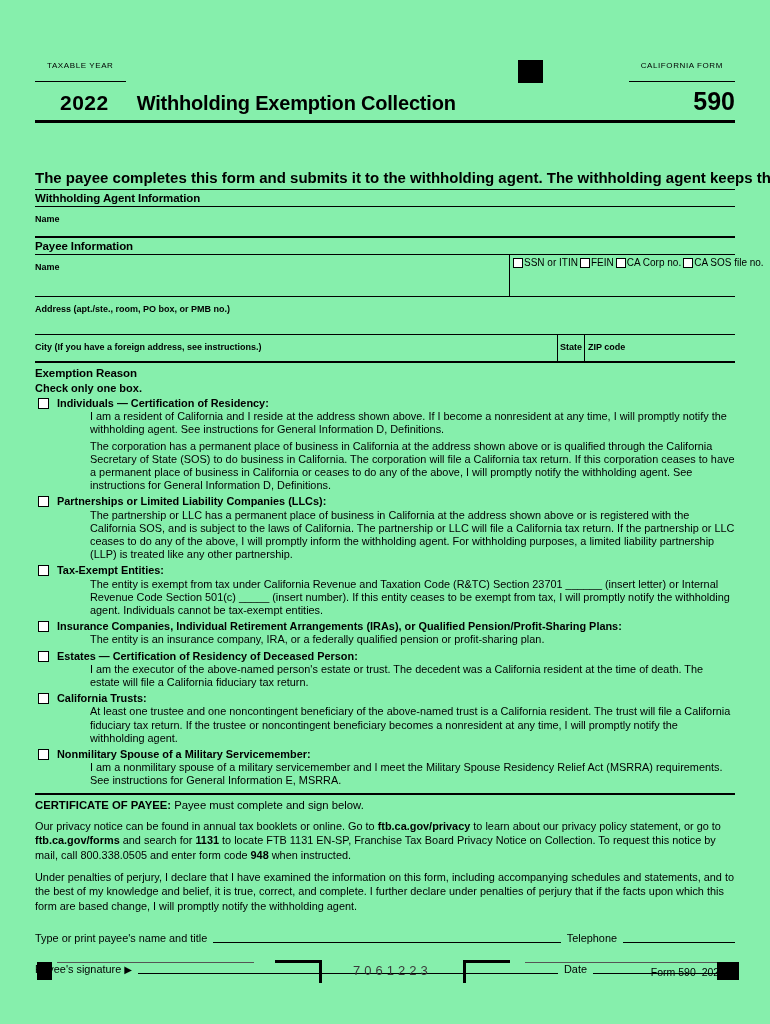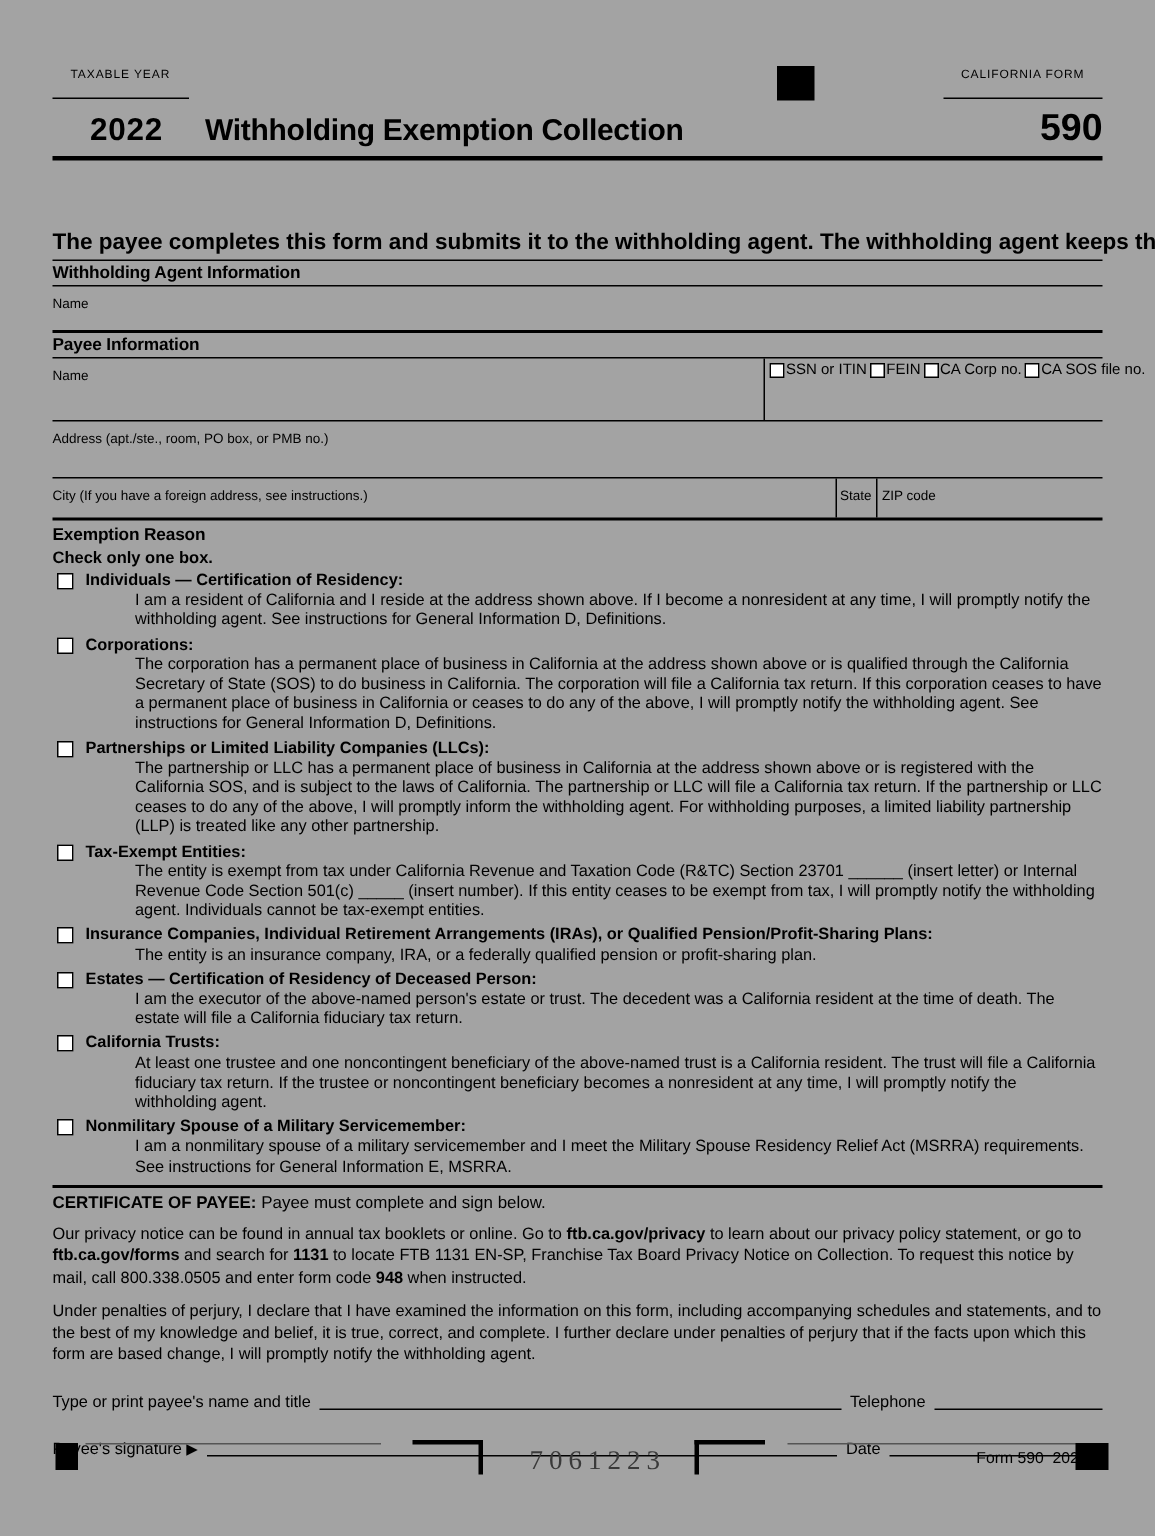--- a/index.html
+++ b/index.html
@@ -1,34 +1,34 @@
 <!DOCTYPE html>
 <html><head>
 <meta charset="utf-8">
 <style>
   html,body { margin:0; padding:0; background:#e8e8e8; }
   .page {
-    width:770px; height:1024px; background:#a3a3a3; color:#000;
+    width:770px; height:1024px; background:#86efac; color:#000;
     font-family:"Liberation Sans", sans-serif;
     position:relative; box-sizing:border-box;
-    padding:44px 35px 0 35px; margin:0 auto; overflow:hidden;
+    padding:60px 35px 0 35px; margin:0 auto; overflow:hidden;
   }
   
   .hdr-top { position:relative; display:flex; justify-content:space-between; height:22px; }
   .small-cap-label { font-size:8px; letter-spacing:.6px; border-bottom:1px solid #000; padding:1px 12px 3px 12px; white-space:nowrap; }
   .reg-square-top { position:absolute; left:483px; top:0; width:25px; height:23px; background:#000; }
   .hdr-title { display:flex; align-items:baseline; margin-top:5px; }
   .year { font-size:21px; font-weight:bold; margin-left:25px; letter-spacing:.5px; }
   .form-title { font-size:20px; font-weight:bold; margin-left:28px; letter-spacing:-.2px; }
   .form-number { font-size:25px; font-weight:bold; margin-left:auto; }
   .rule-thick { border-top:3px solid #000; margin-top:4px; }
   .banner { font-size:15px; font-weight:bold; padding:2px 0 3px 0; border-bottom:1px solid #000; white-space:nowrap;margin-top:44px; }
   .section-hdr { font-size:11.5px; font-weight:bold; padding:2px 0 2px 0; border-bottom:1px solid #000; letter-spacing:-.1px; }
   
-  .field-label { font-size:9px; color:#000; }
+  .field-label { font-size:9px; color:#000;font-weight:bold; }
   .wa-name-field { height:28px; border-bottom:2px solid #000; padding-top:1px; }
   .payee-name-row { position:relative; height:40px; border-bottom:1px solid #000; padding-top:1px; }
   .id-box { position:absolute; right:0; top:0; bottom:0; width:222px; border-left:1px solid #000; padding:2px 0 0 3px; display:flex; gap:2px; align-items:flex-start; }
   .id-item { display:flex; align-items:center; gap:1px; white-space:nowrap; }
   .id-item .lbl { font-size:10px; }
   .cb { display:inline-block; width:8px; height:8px; border:1px solid #000; background:#fff; flex:none; }
   .address-row { height:36px; border-bottom:1px solid #000; padding-top:1px; }
   .city-row { display:flex; height:26px; border-bottom:2.5px solid #000; }
   .city-cell { flex:1; padding-top:1px; }
   .state-cell { width:24px; border-left:1px solid #000; padding:1px 0 0 2px; }
@@ -56,21 +56,21 @@
   .date-line { width:142px; }
   .sig-arrow { font-size:10px; margin-left:3px; }
   
   .footer { position:absolute; left:35px; right:31px; top:958px; height:30px; }
   .sq-left  { position:absolute; left:2px;  top:4px; width:15px; height:18px; background:#000; }
   .sq-right { position:absolute; right:0;   top:4px; width:22px; height:18px; background:#000; }
   .scan-line-left  { position:absolute; left:22px;  top:4px; width:197px; border-top:1px solid #555; }
   .scan-line-right { position:absolute; left:490px; top:4px; width:207px; border-top:1px solid #555; }
   .corner-r { position:absolute; left:240px; top:2px; width:44px; height:20px; border-top:3.5px solid #000; border-right:3.5px solid #000; }
   .corner-l { position:absolute; left:428px; top:2px; width:44px; height:20px; border-top:3.5px solid #000; border-left:3.5px solid #000; }
-  .scan-number { position:absolute; left:318px; top:5px; font-family:Liberation Serif, serif; font-size:18px; letter-spacing:4px; color:#3a3a3a; }
+  .scan-number { position:absolute; left:318px; top:5px; font-family:Liberation Sans, sans-serif; font-size:13px; letter-spacing:4px; color:#3a3a3a; }
   .form-version { position:absolute; left:555px; top:8px; width:135px; text-align:right; font-size:10.5px; white-space:pre; }
 </style>
 </head>
 <body>
 
 <div class="page">
 
   <div class="hdr-top">
     <span class="small-cap-label">TAXABLE YEAR</span>
     <div class="reg-square-top"></div>
@@ -131,24 +131,20 @@
 
   <div class="option">
     <div class="opt-title">
       <span class="opt-cb"></span>
       <span>Individuals — Certification of Residency:</span>
     </div>
     <div class="opt-body">I am a resident of California and I reside at the address shown above. If I become a nonresident at any time, I will promptly notify the withholding agent. See instructions for General Information D, Definitions.</div>
   </div>
 
   <div class="option">
-    <div class="opt-title">
-      <span class="opt-cb"></span>
-      <span>Corporations:</span>
-    </div>
     <div class="opt-body">The corporation has a permanent place of business in California at the address shown above or is qualified through the California Secretary of State (SOS) to do business in California. The corporation will file a California tax return. If this corporation ceases to have a permanent place of business in California or ceases to do any of the above, I will promptly notify the withholding agent. See instructions for General Information D, Definitions.</div>
   </div>
 
   <div class="option">
     <div class="opt-title">
       <span class="opt-cb"></span>
       <span>Partnerships or Limited Liability Companies (LLCs):</span>
     </div>
     <div class="opt-body">The partnership or LLC has a permanent place of business in California at the address shown above or is registered with the California SOS, and is subject to the laws of California. The partnership or LLC will file a California tax return. If the partnership or LLC ceases to do any of the above, I will promptly inform the withholding agent. For withholding purposes, a limited liability partnership (LLP) is treated like any other partnership.</div>
   </div>

